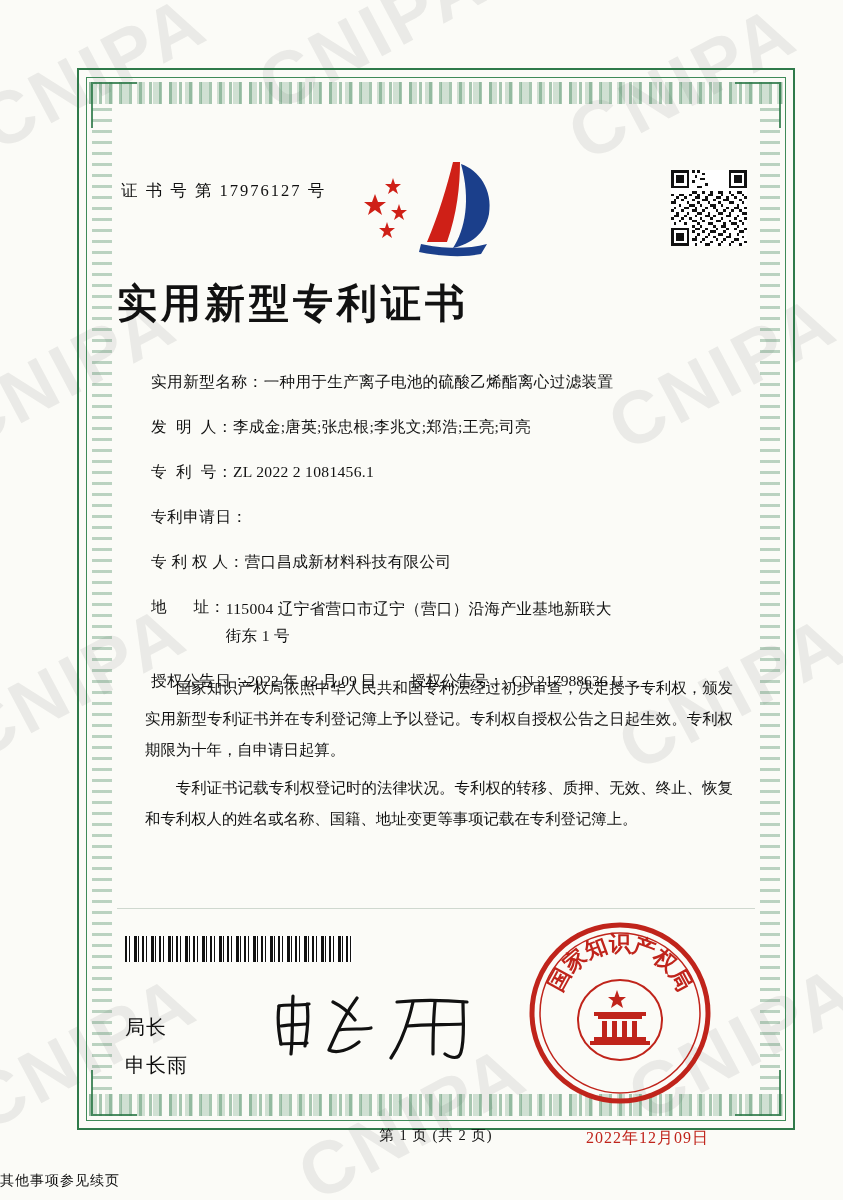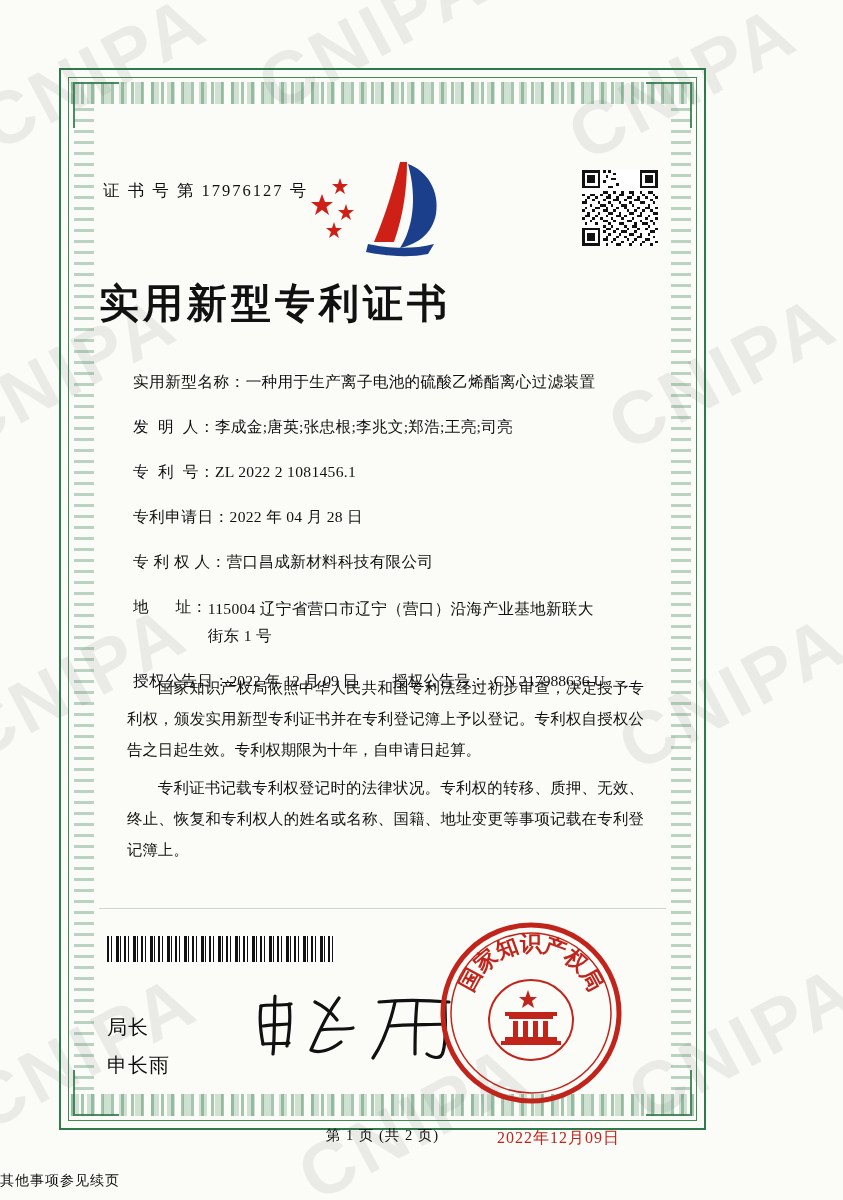--- a/index.html
+++ b/index.html
@@ -30,23 +30,23 @@
     font-size: 74px;
     letter-spacing: 4px;
     color: rgba(120, 120, 120, 0.13);
     transform: rotate(-28deg);
     white-space: nowrap;
   }
 
   
   #certificate {
     position: absolute;
-    left: 59px;
+    left: 77px;
     top: 68px;
-    width: 647px;
+    width: 718px;
     height: 1062px;
     z-index: 1;
   }
   .frame-outer {
     position: absolute;
     inset: 0;
     border: 2px solid #2f7a4a;
   }
   .frame-inner {
     position: absolute;
@@ -513,21 +513,20 @@
       <div class="field-row">
         <span class="field-label">发  明  人：</span>
         <span class="field-value">李成金;唐英;张忠根;李兆文;郑浩;王亮;司亮</span>
       </div>
       <div class="field-row">
         <span class="field-label">专  利  号：</span>
         <span class="field-value">ZL 2022 2 1081456.1</span>
       </div>
       <div class="field-row">
         <span class="field-label">专利申请日：</span>
-        <span class="field-value">2022 年 04 月 28 日</span>
       </div>
       <div class="field-row">
         <span class="field-label">专 利 权 人：</span>
         <span class="field-value">营口昌成新材料科技有限公司</span>
       </div>
       <div class="field-row">
         <span class="field-label">地      址：</span>
         <span class="field-value wrap" style="white-space:pre-line;">115004 辽宁省营口市辽宁（营口）沿海产业基地新联大
 街东 1 号</span>
       </div>

